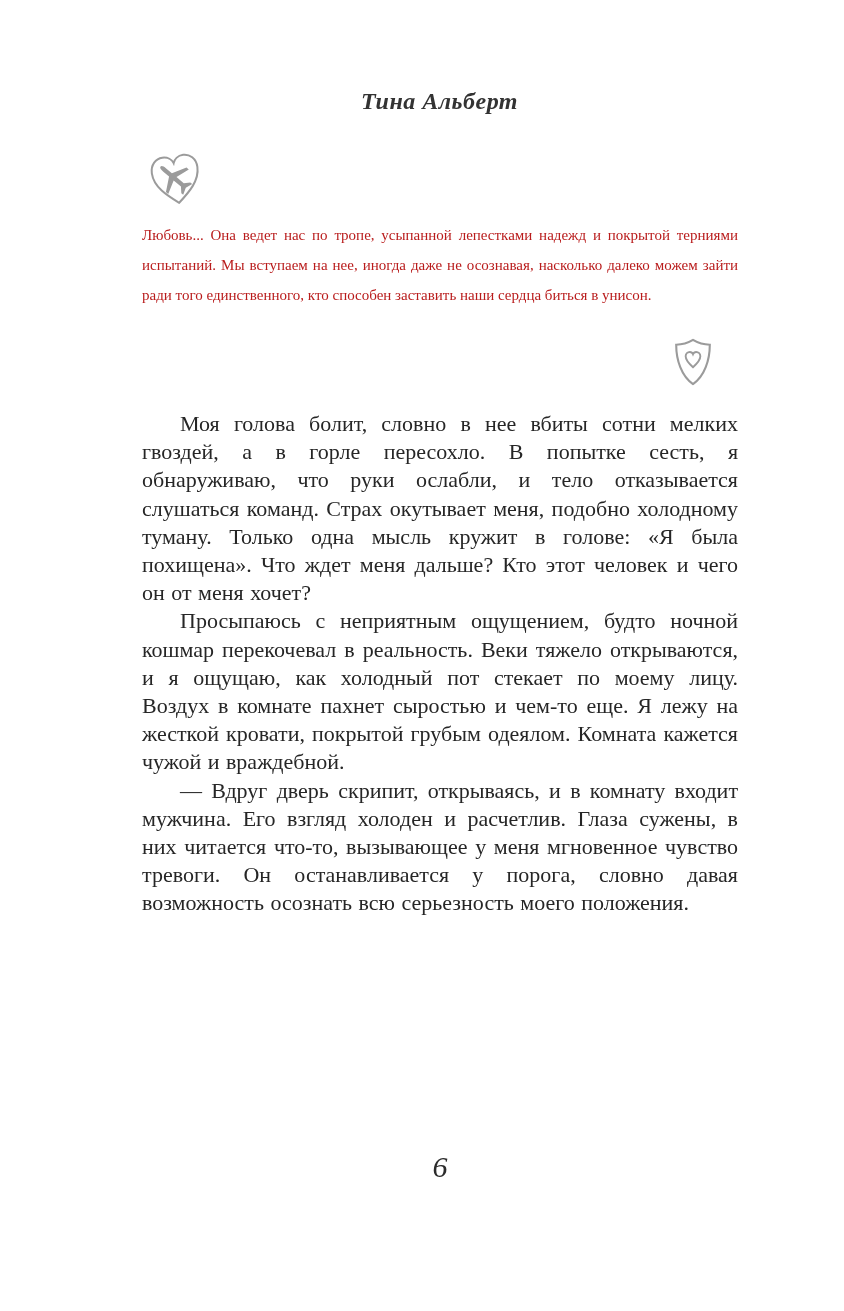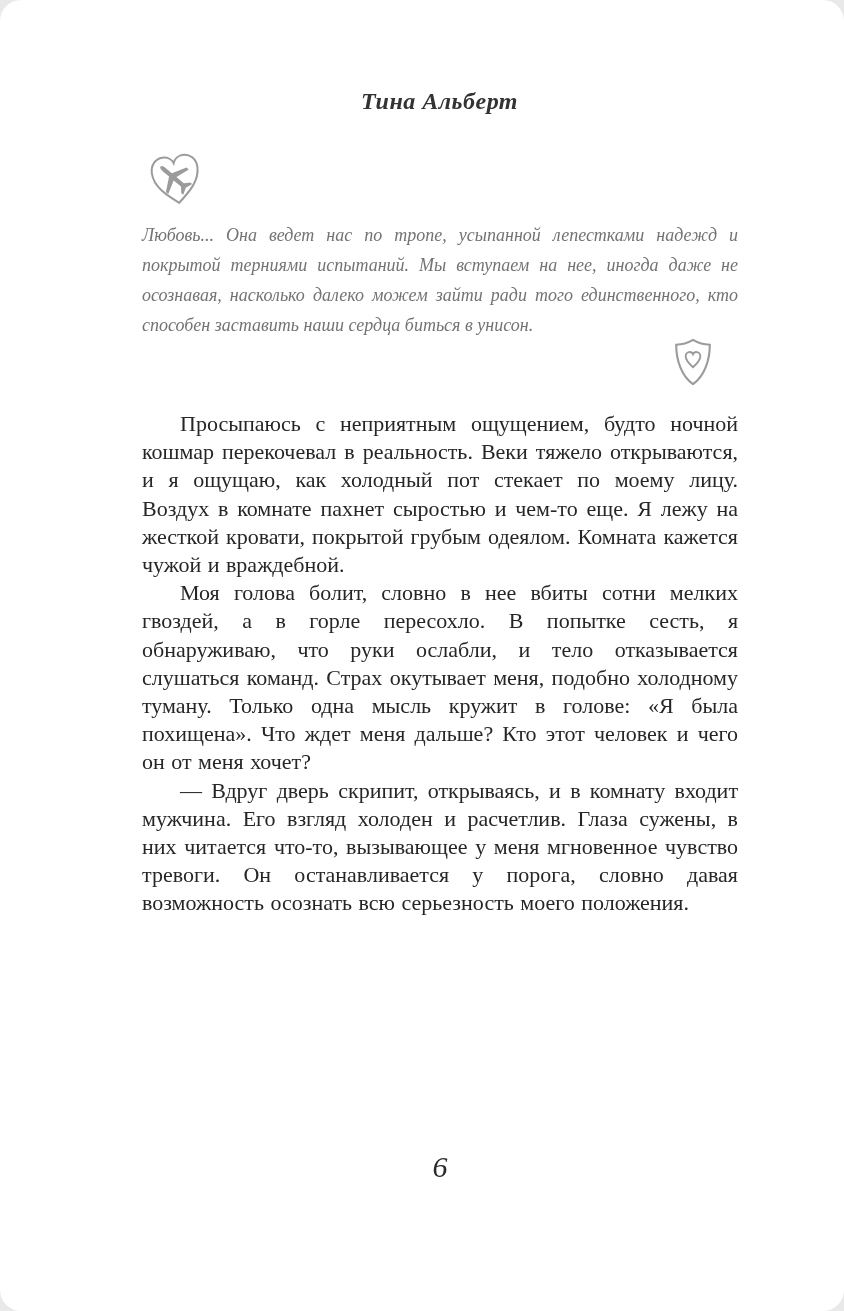--- a/index.html
+++ b/index.html
@@ -6,21 +6,20 @@
   html, body { background: #e9e9e9; }
   .page {
     position: relative;
     width: 844px;
     height: 1311px;
     margin: 0 auto;
     background: #ffffff;
     overflow: hidden;
     font-family: "Liberation Serif", "DejaVu Serif", serif;
     color: #2b2b2b;
-    border-radius: 21px;
   }
   .author {
     position: absolute;
     top: 88px;
     left: 142px;
     width: 595px;
     text-align: center;
     font-style: italic;
     font-weight: 600;
     font-size: 24px;
@@ -32,25 +31,24 @@
     top: 148px;
     left: 144px;
     width: 64px;
     height: 64px;
   }
   .epigraph {
     position: absolute;
     top: 220px;
     left: 142px;
     width: 596px;
-    font-style: italic;
-    font-size: 18px;
+    font-size: 15px;
     line-height: 30px;
     text-align: justify;
-    color: #737373;
+    color: #b91c1c;
     hyphens: auto;
   }
   .shield-row {
     position: absolute;
     top: 336px;
     left: 142px;
     width: 596px;
     text-align: right;
     padding-right: 24px;
   }
@@ -108,20 +106,20 @@
   <div class="shield-row">
     <span class="icon-shield-heart">
       <svg viewBox="0 0 40 48" width="42" height="52" aria-hidden="true">
         <path d="M20 3 C 25 6, 31 7.5, 36 7.5 C 36 22, 31 37.5, 20 45 C 9 37.5, 4 22, 4 7.5 C 9 7.5, 15 6, 20 3 Z" fill="none" stroke="#9b9b9b" stroke-width="2"></path>
         <path d="M20 29 C 15.5 25, 13 21.8, 13 18.6 C 13 16.3, 14.8 14.5, 17 14.5 C 18.4 14.5, 19.5 15.3, 20 16.6 C 20.5 15.3, 21.6 14.5, 23 14.5 C 25.2 14.5, 27 16.3, 27 18.6 C 27 21.8, 24.5 25, 20 29 Z" fill="none" stroke="#9b9b9b" stroke-width="1.8"></path>
       </svg>
     </span>
   </div>
 
   <div class="body-text">
+    <p>Моя голова болит, словно в нее вбиты сотни мелких гвоздей, а в горле пересохло. В попытке сесть, я обнаруживаю, что руки ослабли, и тело отказывается слушаться команд. Страх окутывает меня, подобно холодному туману. Только одна мысль кружит в голове: «Я была похищена». Что ждет меня дальше? Кто этот человек и чего он от меня хочет?</p>
     <p>Просыпаюсь с неприятным ощущением, будто ночной кошмар перекочевал в реальность. Веки тяжело открываются, и я ощущаю, как холодный пот стекает по моему лицу. Воздух в комнате пахнет сыростью и чем-то еще. Я лежу на жесткой кровати, покрытой грубым одеялом. Комната кажется чужой и враждебной.</p>
-    <p>Моя голова болит, словно в нее вбиты сотни мелких гвоздей, а в горле пересохло. В попытке сесть, я обнаруживаю, что руки ослабли, и тело отказывается слушаться команд. Страх окутывает меня, подобно холодному туману. Только одна мысль кружит в голове: «Я была похищена». Что ждет меня дальше? Кто этот человек и чего он от меня хочет?</p>
     <p>— Вдруг дверь скрипит, открываясь, и в комнату входит мужчина. Его взгляд холоден и расчетлив. Глаза сужены, в них читается что-то, вызывающее у меня мгновенное чувство тревоги. Он останавливается у порога, словно давая возможность осознать всю серьезность моего положения.</p>
   </div>
 
   <div class="page-number">6</div>
 
 </div>
 
 </body></html>

